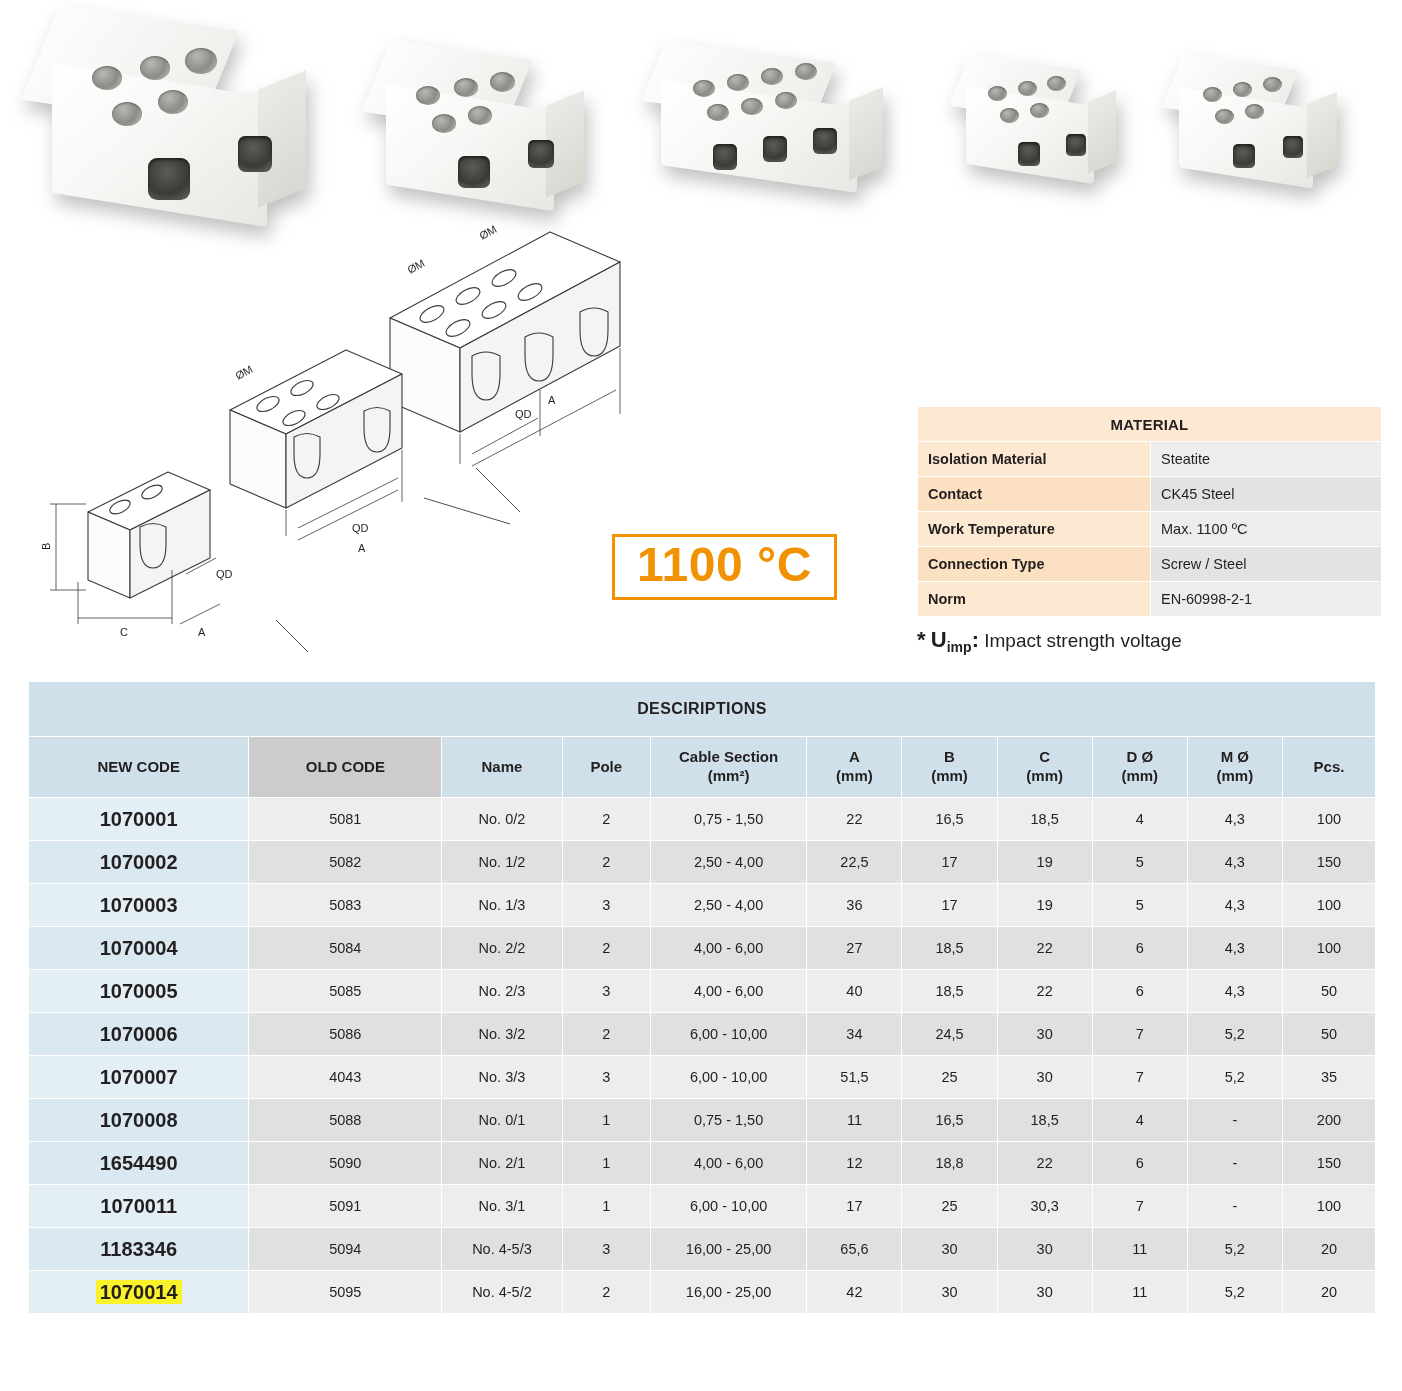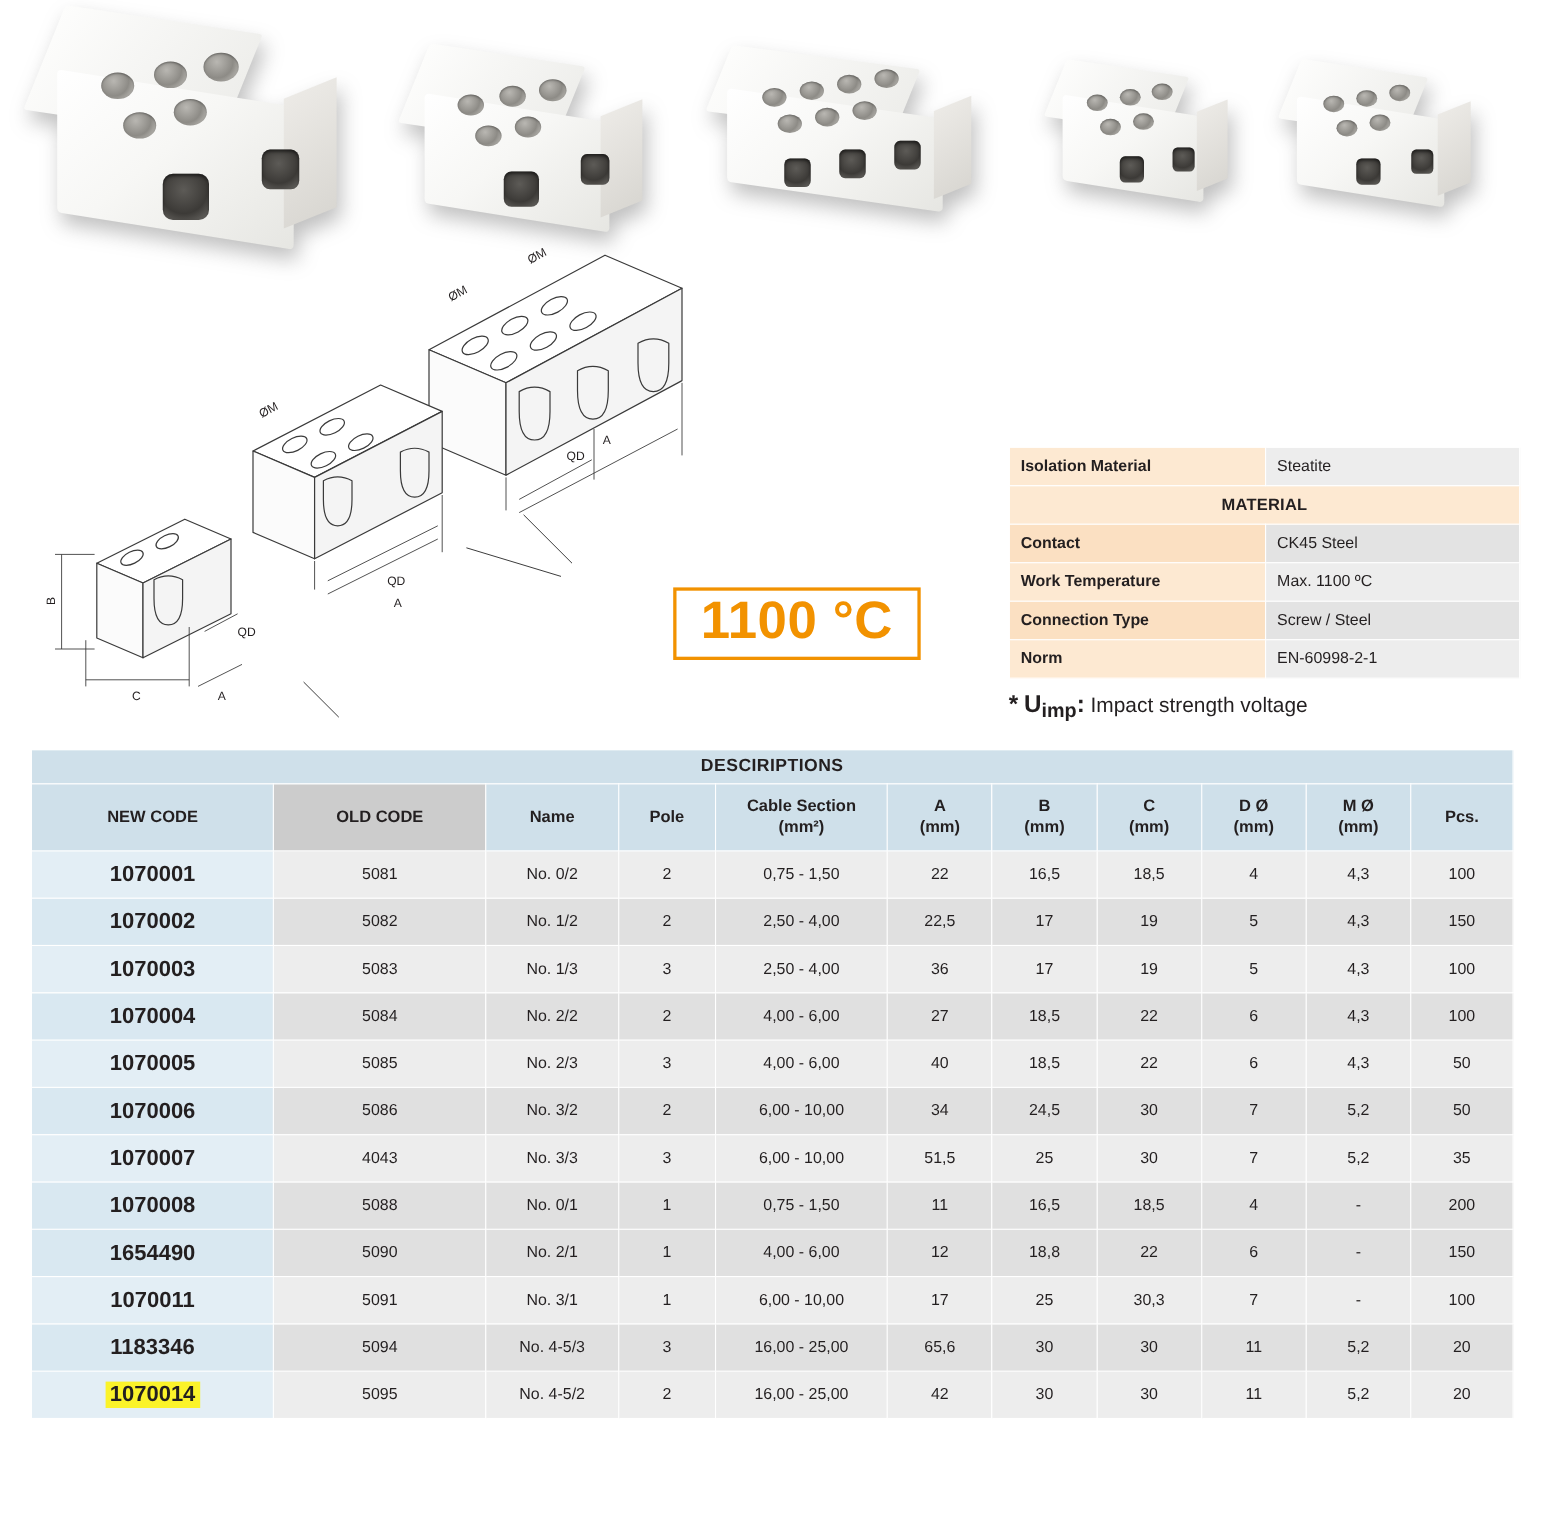--- a/index.html
+++ b/index.html
@@ -119,41 +119,41 @@
   
   #uimp-note {
     position: absolute;
     left: 917px;
     top: 627px;
     font-size: 19px;
     color: #231f20;
     white-space: nowrap;
   }
   #uimp-note .big { font-weight: bold; font-size: 22px; }
-  #uimp-note sub { font-size: 18px; font-weight: bold; }
+  #uimp-note sub { font-size: 14px; font-weight: bold; }
 
   
   #desc-table {
     position: absolute;
     left: 28px;
     top: 681px;
     width: 1348px;
     border-collapse: collapse;
     font-size: 14px;
   }
   #desc-table th, #desc-table td {
     border: 1px solid #ffffff;
     text-align: center;
     vertical-align: middle;
   }
   #desc-table .title-row th {
     background: #cfe0ea;
     font-size: 16px;
     font-weight: bold;
-    padding: 6px 0;
+    padding: 18px 0;
     letter-spacing: 0.4px;
     color: #231f20;
   }
   #desc-table .head-row th {
     background: #cfe0ea;
     font-weight: bold;
     font-size: 15px;
     padding: 7px 2px;
     line-height: 1.25;
     height: 46px;
@@ -351,25 +351,25 @@
       <text x="196" y="356">QD</text>
     </g>
   </svg>
 </div>
 
 <div id="temp-badge">1100 °C</div>
 
 <table id="material-table">
   <tbody>
     <tr>
+      <th class="mat-head" colspan="2">MATERIAL</th>
+    </tr>
+    <tr>
       <td class="mat-key">Isolation Material</td>
       <td class="mat-val">Steatite</td>
-    </tr>
-    <tr>
-      <th class="mat-head" colspan="2">MATERIAL</th>
     </tr>
     <tr class="alt">
       <td class="mat-key">Contact</td>
       <td class="mat-val">CK45 Steel</td>
     </tr>
     <tr>
       <td class="mat-key">Work Temperature</td>
       <td class="mat-val">Max. 1100 ºC</td>
     </tr>
     <tr class="alt">

